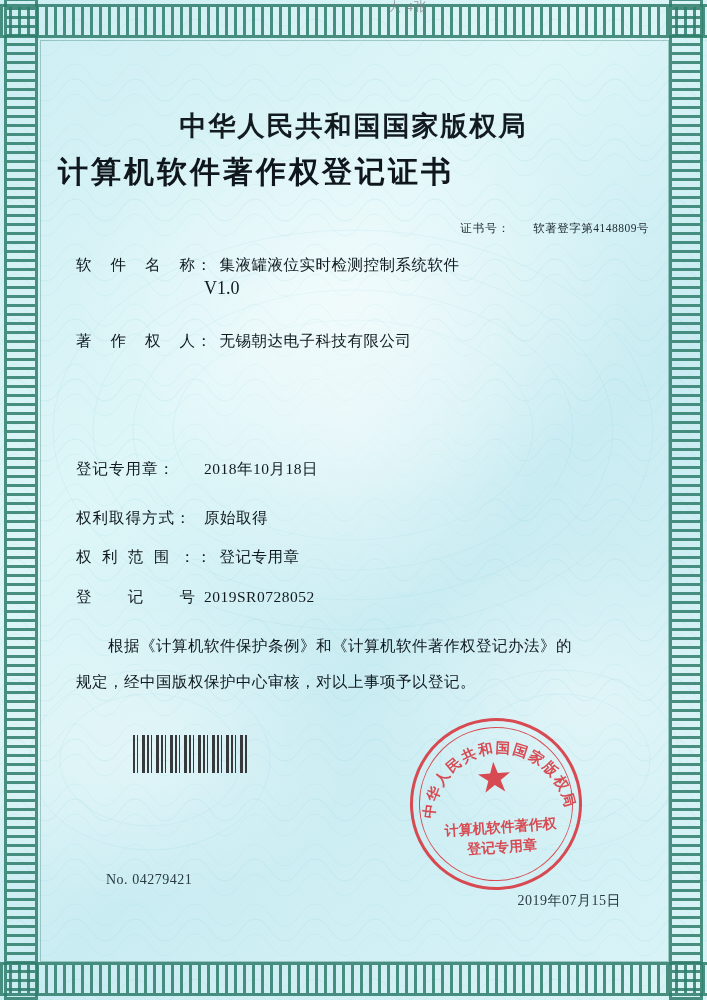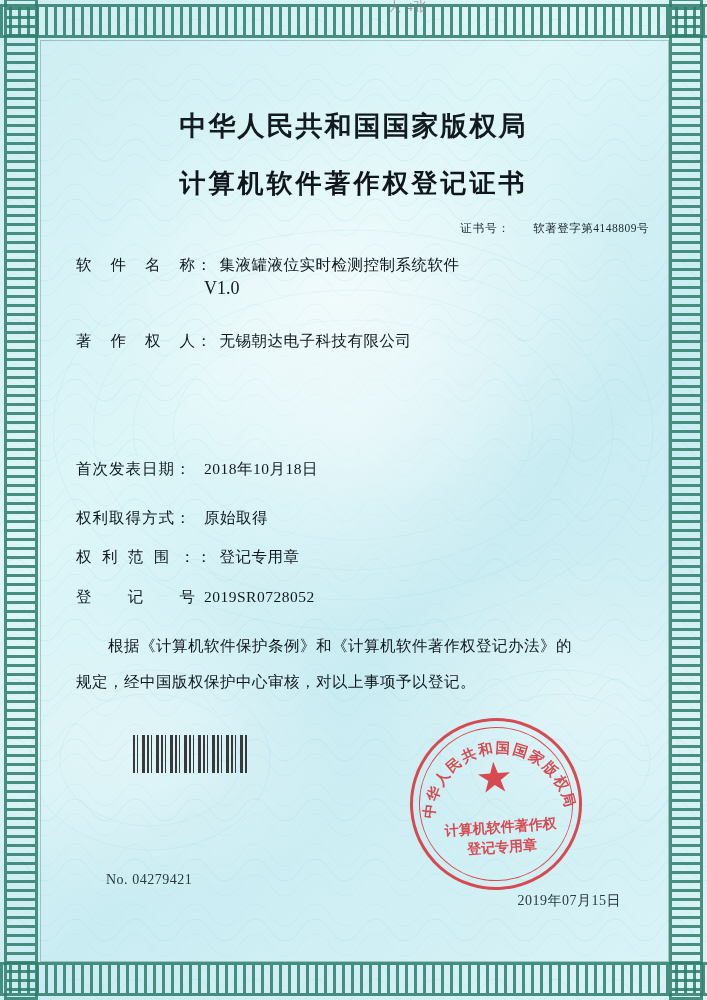--- a/index.html
+++ b/index.html
@@ -118,26 +118,25 @@
     width: 591px;
     text-align: center;
     font-family: "DejaVu Serif", serif;
     font-size: 27px;
     font-weight: bold;
     letter-spacing: 2px;
     color: #121b20;
   }
   .title-sub {
     position: absolute;
-    top: 166px;
+    top: 152px;
     left: 0;
     width: 591px;
-    text-align: center;
     font-family: "DejaVu Serif", serif;
-    font-size: 26px;
+    font-size: 30px;
     font-weight: bold;
     letter-spacing: 3px;
     color: #0f171c;
   }
 
   .cert-no {
     position: absolute;
     top: 221px;
     right: 0;
     font-size: 11.5px;
@@ -348,21 +347,21 @@
     <div class="f-version">
       <span class="pad"></span><span class="val">V1.0</span>
     </div>
 
     <div class="field f-owner">
       <span class="lbl spread">著作权人</span><span>：</span><span class="val">无锡朝达电子科技有限公司</span>
     </div>
 
 
     <div class="field f-pubdate">
-      <span class="lbl">首次发表日期：</span><span class="val">2018年10月18日</span>
+      <span class="lbl">登记专用章：</span><span class="val">2018年10月18日</span>
     </div>
 
     <div class="field f-acquire">
       <span class="lbl">权利取得方式：</span><span class="val">原始取得</span>
     </div>
 
     <div class="field f-scope">
       <span class="lbl spread">权利范围：</span><span>：</span><span class="val">登记专用章</span>
     </div>
 

